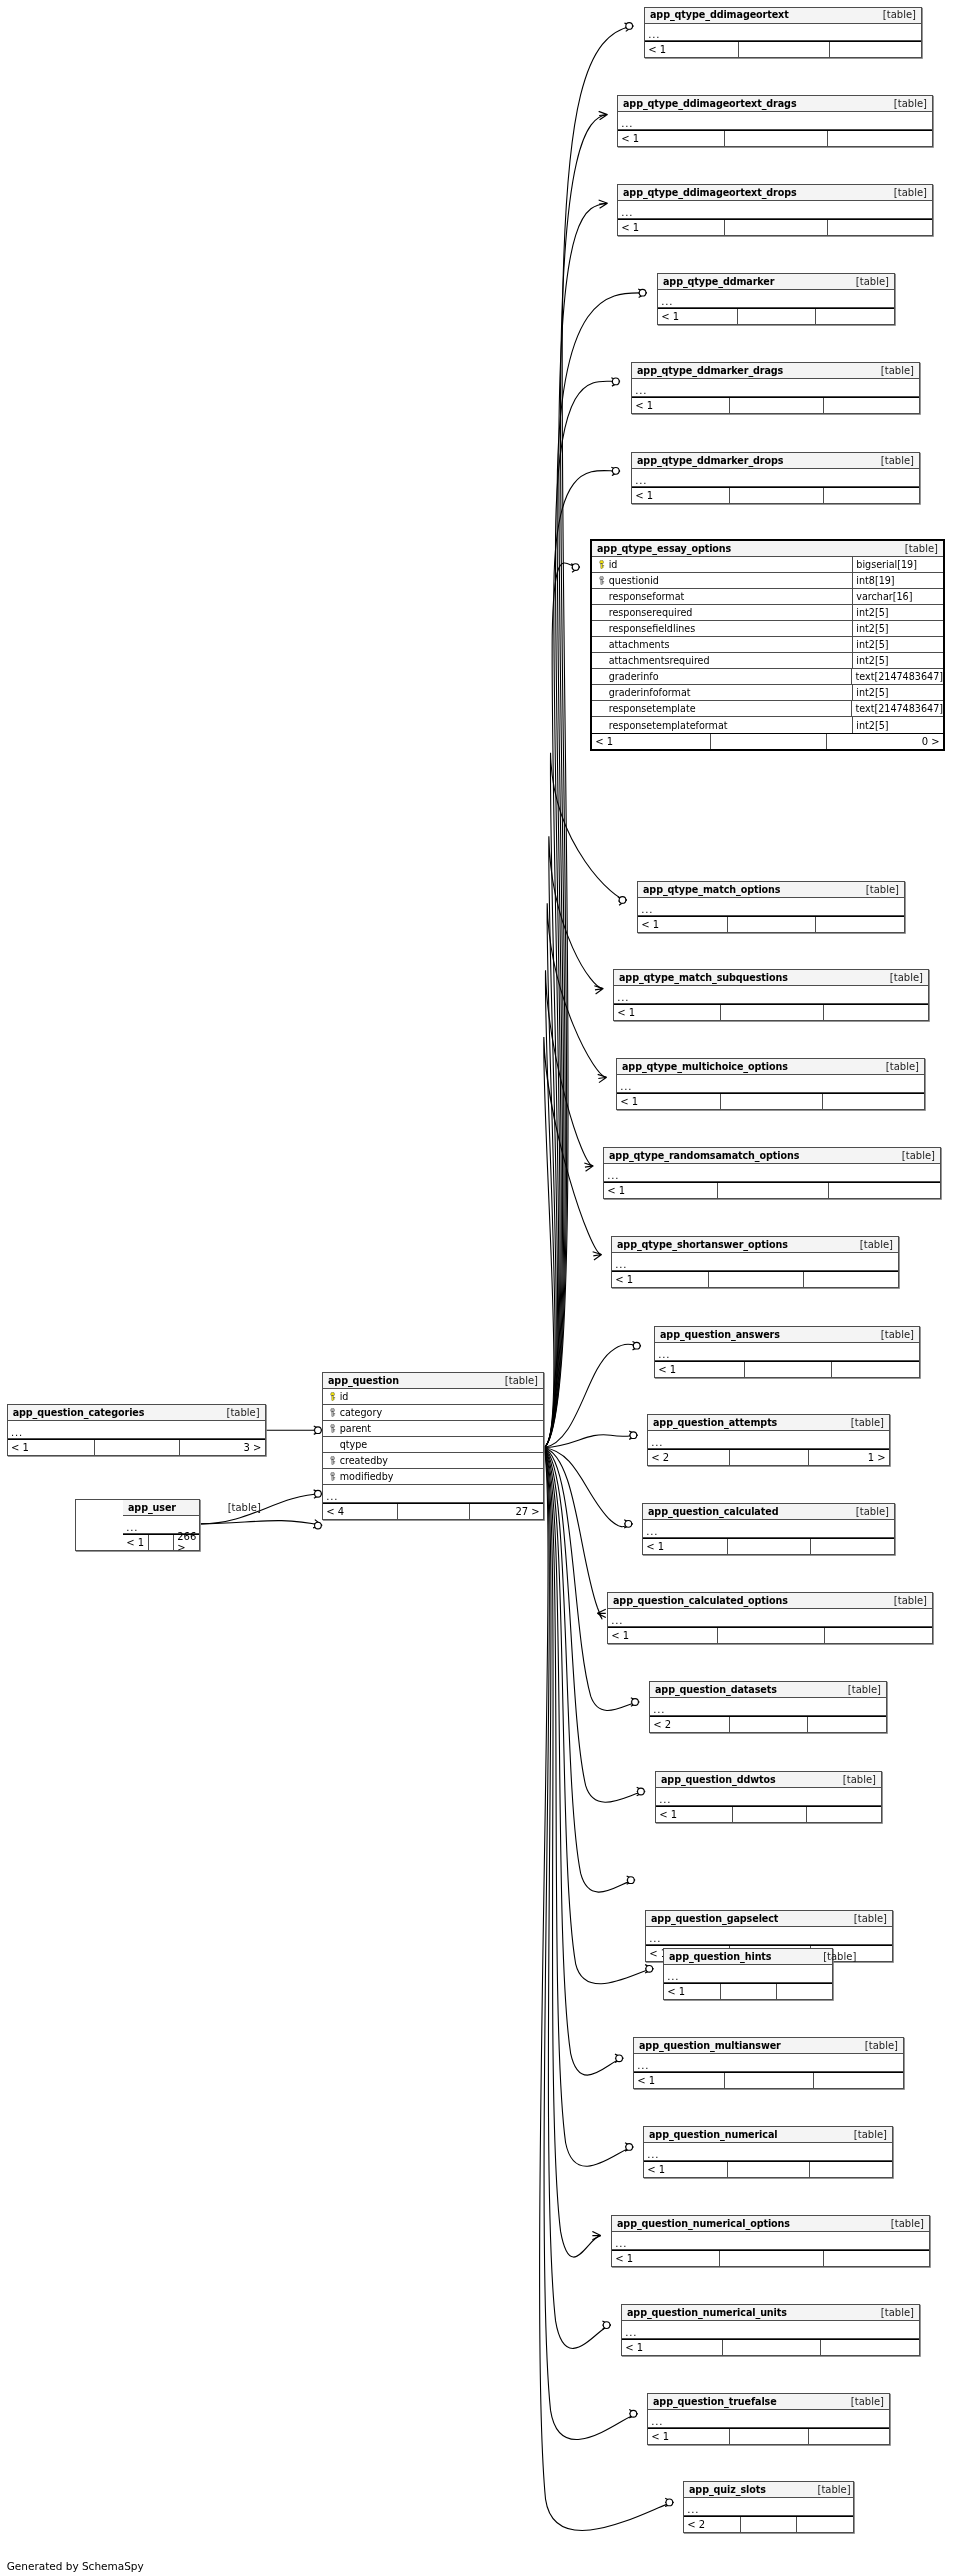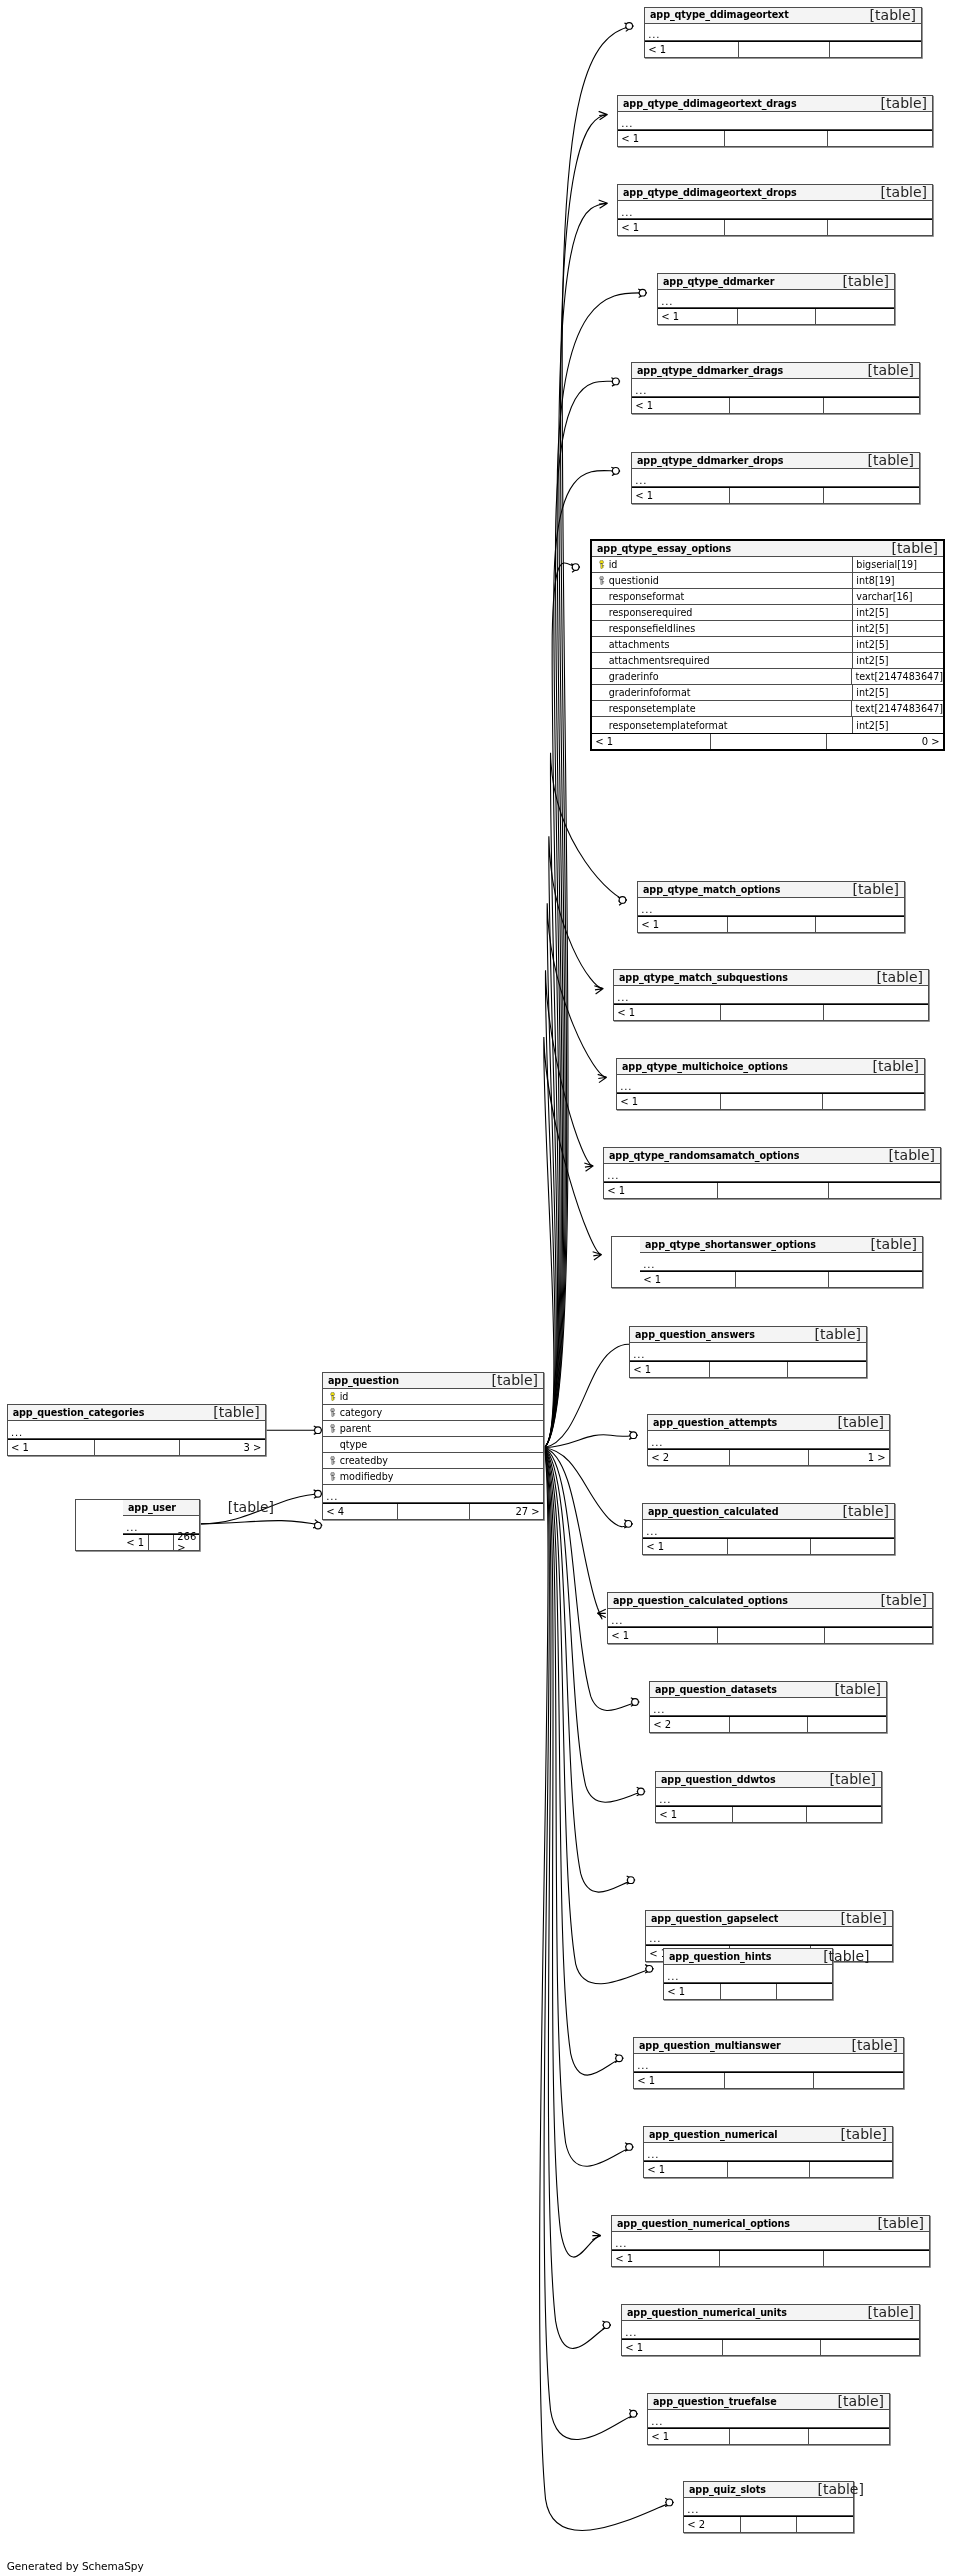--- a/index.html
+++ b/index.html
@@ -50,21 +50,21 @@
     gap: 40px;
   }
   .tn-title {
     font-weight: bold;
     font-size: 9.6px;
     color: #000000;
     letter-spacing: -0.1px;
     white-space: nowrap;
   }
   .tn-kind {
-    font-size: 14px;
+    font-size: 10px;
     color: #222222;
     white-space: nowrap;
     padding-left: 11.7px;
   }
   .tn-body {
     display: block;
   }
   .tn-row {
     display: flex;
     height: 16px;
@@ -360,35 +360,35 @@
         </div>
         <div class="tn-body">
           <div class="tn-ellipsis">...</div>
         </div>
         <div class="tn-footer">
           <div class="tn-foot-cell left">&lt; 1</div>
           <div class="tn-foot-cell mid"></div>
           <div class="tn-foot-cell right"></div>
         </div>
       </div>
-      <div class="table-node" style="left:611px;top:1236px;width:312px;padding-left:28px;">
+      <div class="table-node" style="left:611px;top:1236px;width:288px;">
         <div class="tn-header">
           <span class="tn-title">app_qtype_shortanswer_options</span>
           <span class="tn-kind">[table]</span>
         </div>
         <div class="tn-body">
           <div class="tn-ellipsis">...</div>
         </div>
         <div class="tn-footer">
           <div class="tn-foot-cell left">&lt; 1</div>
           <div class="tn-foot-cell mid"></div>
           <div class="tn-foot-cell right"></div>
         </div>
       </div>
-      <div class="table-node" style="left:629px;top:1326px;width:238px;">
+      <div class="table-node" style="left:654px;top:1326px;width:266px;">
         <div class="tn-header">
           <span class="tn-title">app_question_answers</span>
           <span class="tn-kind">[table]</span>
         </div>
         <div class="tn-body">
           <div class="tn-ellipsis">...</div>
         </div>
         <div class="tn-footer">
           <div class="tn-foot-cell left">&lt; 1</div>
           <div class="tn-foot-cell mid"></div>

